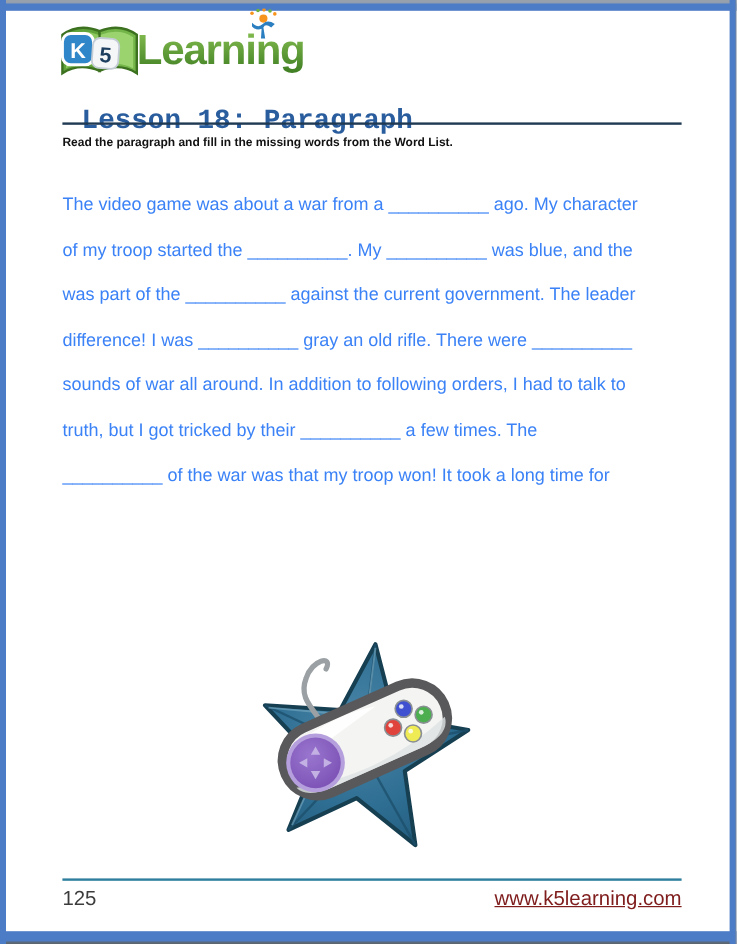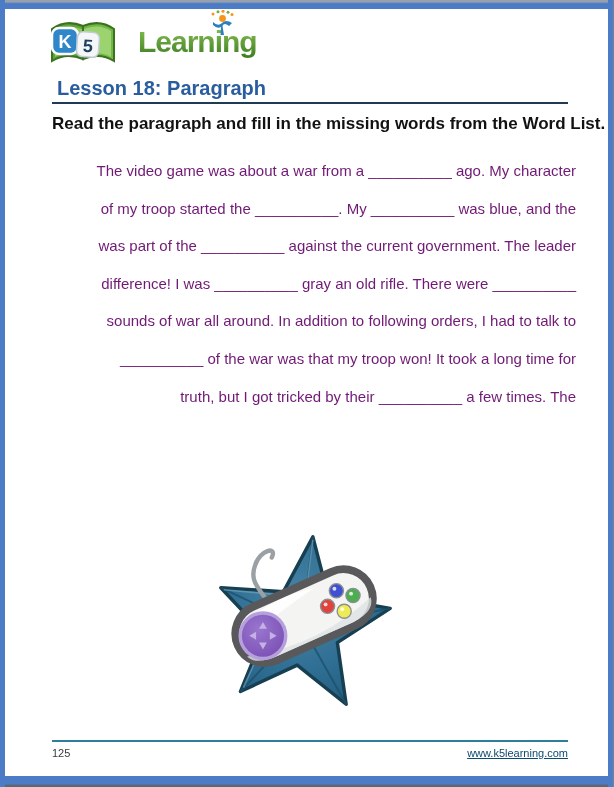--- a/index.html
+++ b/index.html
@@ -12,43 +12,43 @@
   .bar-top{top:0;left:0;right:0;height:9px;background:linear-gradient(#97a1ad 0 22%,#4d7cc7 40% 100%);}
   .bar-bottom{bottom:0;left:0;right:0;height:11px;background:linear-gradient(#4d7cc7 0 70%,#5c6670 88% 100%);}
   .bar-left{top:0;bottom:0;left:0;width:5px;background:#4d7cc7;}
   .bar-right{top:0;bottom:0;right:0;width:6px;background:linear-gradient(to right,#4d7cc7 0 70%,#7d8793 100%);}
 
   
   .logo{position:absolute;top:17px;left:46px;display:flex;align-items:center;height:50px;}
   .logo-book{display:block;}
   .wordmark-wrap{position:relative;margin-left:-6px;}
   .wordmark{
-    font-size:30px;font-weight:bold;letter-spacing:-1px;color:#4e8f2f;
+    font-size:35px;font-weight:bold;letter-spacing:-1px;color:#4e8f2f;
     background:linear-gradient(#8cc455,#3e7d22);
-    -webkit-background-clip:text;background-clip:text;margin-left:24px;-webkit-text-fill-color:transparent;
+    -webkit-background-clip:text;background-clip:text;-webkit-text-fill-color:transparent;
   }
   .person{position:absolute;top:-15px;right:18px;}
 
   
-  .title{position:absolute;top:72px;left:52px;margin:5px;font-size:20px;font-weight:bold;color:#2a5d9e;white-space:nowrap;}
+  .title{position:absolute;top:72px;left:52px;margin:16px;font-size:23px;font-weight:bold;color:#2a5d9e;white-space:nowrap;font-family:Liberation Mono, monospace;}
   .title-rule{position:absolute;top:102px;left:52px;right:46px;height:0;border-top:2px solid #203a53;}
-  .instruction{position:absolute;top:114px;left:52px;font-size:17px;font-weight:bold;color:#121212;white-space:nowrap;}
+  .instruction{position:absolute;top:114px;left:52px;font-size:10px;font-weight:bold;color:#121212;white-space:nowrap;}
 
   
-  .paragraph{position:absolute;top:152px;left:52px;right:38px;color:#701a75;font-size:15px;text-align:right;}
+  .paragraph{position:absolute;top:152px;left:52px;right:38px;color:#3b82f6;font-size:15px;}
   .pline{line-height:37.6px;white-space:nowrap;}
 
   
   .illustration{position:absolute;top:530px;left:0;width:614px;text-align:center;}
 
   
   .footer{position:absolute;left:52px;right:46px;bottom:28px;border-top:2px solid #2e7f9e;padding-top:5px;
-          display:flex;justify-content:space-between;align-items:flex-end;font-size:11px;}
+          display:flex;justify-content:space-between;align-items:flex-end;font-size:17px;}
   .page-number{color:#3c3c3c;}
-  .site-link{color:#0c4a6e;text-decoration:underline;cursor:pointer;}
+  .site-link{color:#7f1d1d;text-decoration:underline;cursor:pointer;}
 </style>
 </head>
 <body>
 
 <div class="sheet">
 
   <div class="bar bar-top"></div>
   <div class="bar bar-bottom"></div>
   <div class="bar bar-left"></div>
   <div class="bar bar-right"></div>
@@ -82,22 +82,22 @@
   <div class="title-rule"></div>
 
   <div class="instruction">Read the paragraph and fill in the missing words from the Word List.</div>
 
   <div class="paragraph">
     <div class="pline">The video game was about a war from a __________ ago. My character</div>
     <div class="pline">of my troop started the __________. My __________ was blue, and the</div>
     <div class="pline">was part of the __________ against the current government. The leader</div>
     <div class="pline">difference! I was __________ gray an old rifle. There were __________</div>
     <div class="pline">sounds of war all around. In addition to following orders, I had to talk to</div>
+    <div class="pline">truth, but I got tricked by their __________ a few times. The</div>
     <div class="pline">__________ of the war was that my troop won! It took a long time for</div>
-    <div class="pline">truth, but I got tricked by their __________ a few times. The</div>
   </div>
 
   <div class="illustration">
     <svg width="220" height="186" viewBox="0 0 220 190">
       <defs>
         <radialGradient id="starG" cx="45%" cy="40%" r="70%">
           <stop offset="0%" stop-color="#4a86a8"></stop>
           <stop offset="60%" stop-color="#2e6e92"></stop>
           <stop offset="100%" stop-color="#225a7b"></stop>
         </radialGradient>

